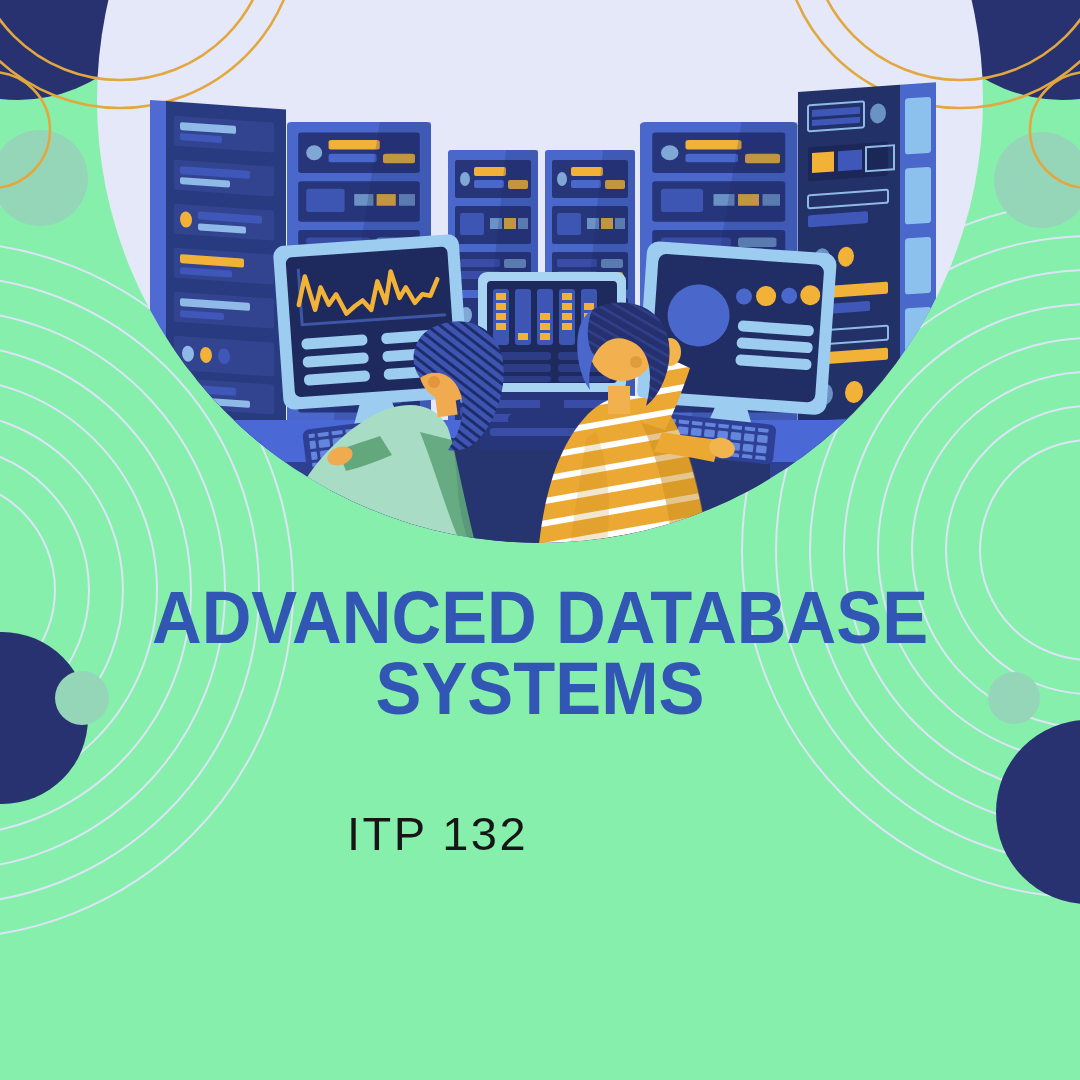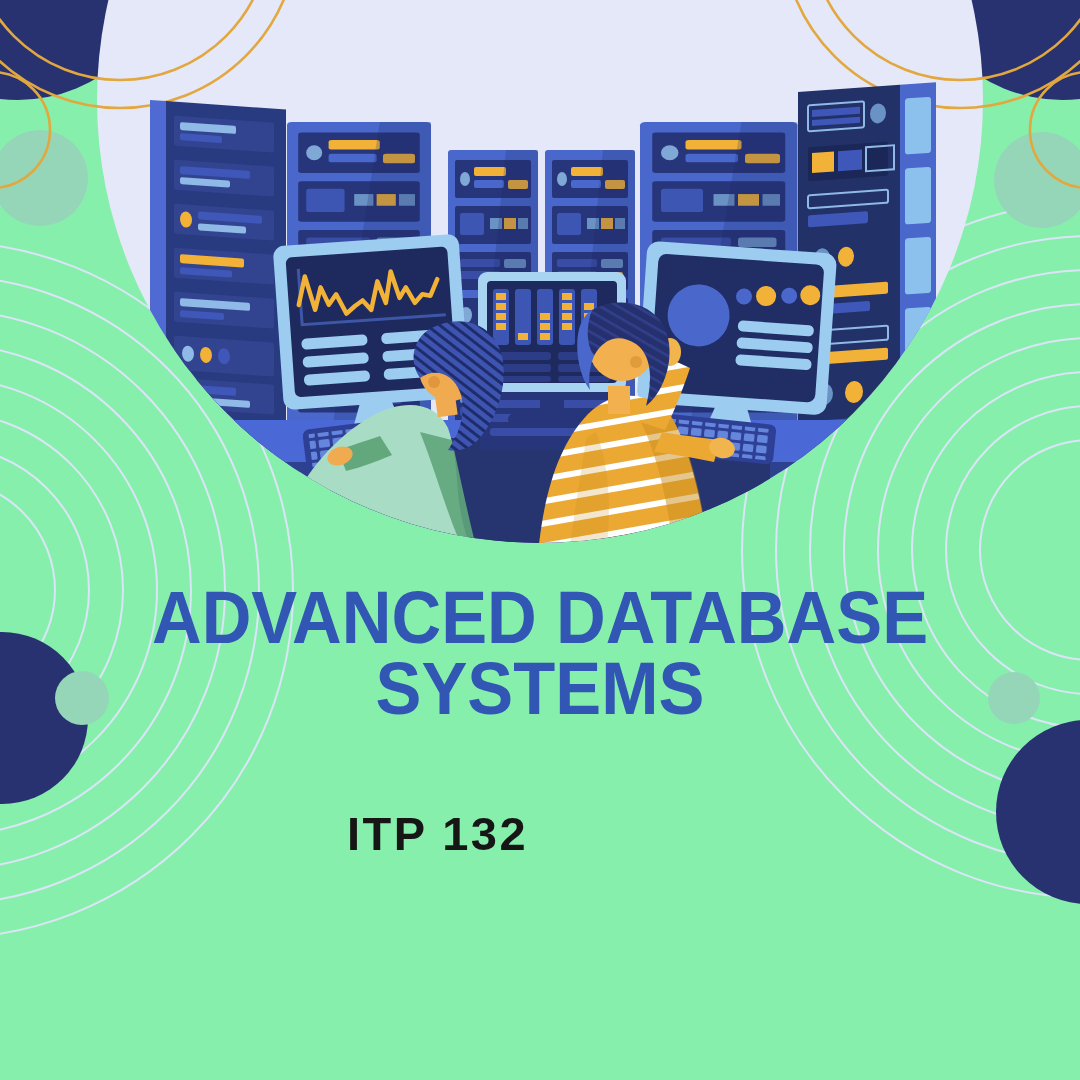--- a/index.html
+++ b/index.html
@@ -25,21 +25,21 @@
     color:var(--title-color,#3156b4);
     font-size:74px;line-height:71px;font-weight:bold;
     letter-spacing:0px;
     transform:scaleX(.93);
     transform-origin:50% 0;
   }
   .subtitle{
     position:absolute;top:800px;left:0;width:875px;
     text-align:center;
     color:var(--subtitle-color,#161616);
-    font-size:47px;line-height:67px;font-weight:700;
+    font-size:47px;line-height:67px;font-weight:400;
     letter-spacing:2.5px;
   }
 </style>
 </head>
 <body>
 
 <div class="canvas">
 
 <svg class="art" width="1080" height="1080" viewBox="0 0 1080 1080">
   <defs>

